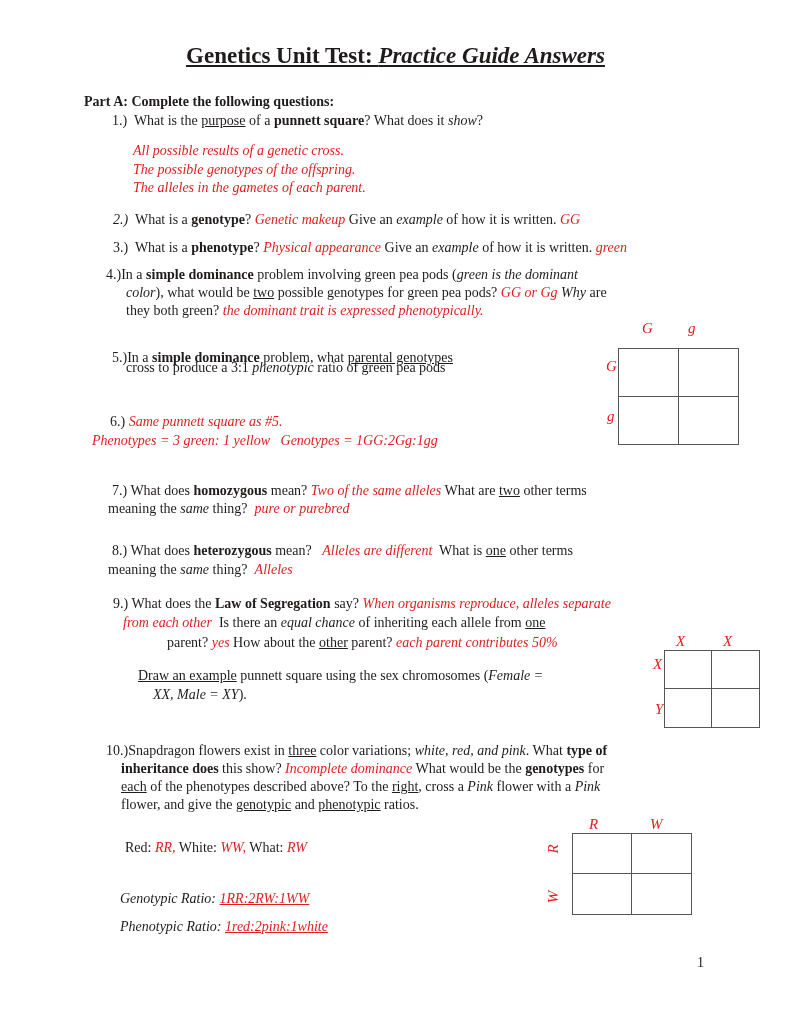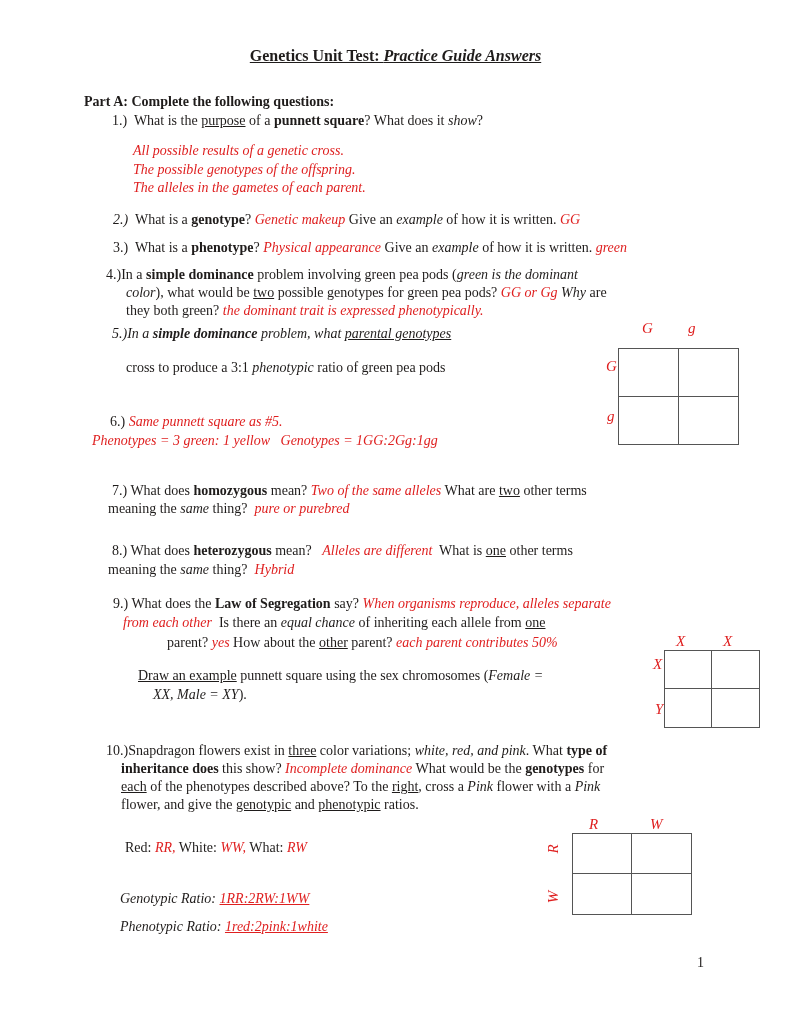--- a/index.html
+++ b/index.html
@@ -8,21 +8,21 @@
     position:relative; width:791px; height:1024px; background:#ffffff;
     font-family:"Liberation Serif","DejaVu Serif",serif;
     color:var(--ink); overflow:hidden;
   }
   .ln{
     position:absolute; white-space:pre;
     font-size:14px; line-height:19px; height:19px;
   }
   .title{
     position:absolute; left:0; right:0; top:45px; text-align:center;
-    font-size:16px; line-height:22px; text-decoration:underline;
+    font-size:23px; line-height:22px; text-decoration:underline;
     white-space:pre;
   }
   .b{font-weight:bold;}
   .i{font-style:italic;}
   .u{text-decoration:underline;}
   .r{color:var(--red);}
   .sq{
     position:absolute; border:1.5px solid var(--grid); background:#ffffff;
     display:grid; grid-template-columns:1fr 1fr; grid-template-rows:1fr 1fr;
   }
@@ -54,41 +54,41 @@
   <div class="ln" style="left:133px;top:160px;"><span class="r i">The possible genotypes of the offspring.</span></div>
   <div class="ln" style="left:133px;top:178px;"><span class="r i">The alleles in the gametes of each parent.</span></div>
 
   <div class="ln" style="left:113px;top:210px;"><span class="i">2.)</span><span>  What is a </span><span class="b">genotype</span><span>? </span><span class="r i">Genetic makeup</span><span> Give an </span><span class="i">example</span><span> of how it is written. </span><span class="r i">GG</span></div>
   <div class="ln" style="left:113px;top:238px;"><span>3.)  What is a </span><span class="b">phenotype</span><span>? </span><span class="r i">Physical appearance</span><span> Give an </span><span class="i">example</span><span> of how it is written. </span><span class="r i">green</span></div>
 
   <div class="ln" style="left:106px;top:265px;"><span>4.)In a </span><span class="b">simple dominance</span><span> problem involving green pea pods (</span><span class="i">green is the dominant</span></div>
   <div class="ln" style="left:126px;top:283px;"><span class="i">color</span><span>), what would be </span><span class="u">two</span><span> possible genotypes for green pea pods? </span><span class="r i">GG or Gg</span><span> </span><span class="i">Why</span><span> are</span></div>
   <div class="ln" style="left:126px;top:301px;"><span>they both green? </span><span class="r i">the dominant trait is expressed phenotypically.</span></div>
 
-  <div class="ln" style="left:112px;top:324px;font-style:italic;"><span>5.)In a </span><span class="b">simple dominance</span><span> problem, what </span><span class="u">parental genotypes</span></div>
+  <div class="ln" style="left:112px;top:348px;"><span>5.)In a </span><span class="b">simple dominance</span><span> problem, what </span><span class="u">parental genotypes</span></div>
   <div class="ln" style="left:126px;top:358px;text-align:right;"><span>cross to produce a 3:1 </span><span class="i">phenotypic</span><span> ratio of green pea pods</span></div>
 
   <span class="plabel" style="left:642px;top:320px;">G</span>
   <span class="plabel" style="left:688px;top:320px;">g</span>
   <span class="plabel" style="left:606px;top:358px;">G</span>
   <span class="plabel" style="left:607px;top:408px;">g</span>
   <div class="sq" style="left:618px;top:348px;width:119px;height:95px;">
     <div class="cell"></div>
     <div class="cell"></div>
     <div class="cell"></div>
     <div class="cell"></div>
   </div>
 
   <div class="ln" style="left:110px;top:412px;"><span>6.) </span><span class="r i">Same punnett square as #5.</span></div>
   <div class="ln" style="left:92px;top:431px;"><span class="r i">Phenotypes = 3 green: 1 yellow   Genotypes = 1GG:2Gg:1gg</span></div>
 
   <div class="ln" style="left:112px;top:481px;"><span>7.) What does </span><span class="b">homozygous</span><span> mean? </span><span class="r i">Two of the same alleles</span><span> What are </span><span class="u">two</span><span> other terms</span></div>
   <div class="ln" style="left:108px;top:499px;"><span>meaning the </span><span class="i">same</span><span> thing?  </span><span class="r i">pure or purebred</span></div>
   <div class="ln" style="left:112px;top:541px;"><span>8.) What does </span><span class="b">heterozygous</span><span> mean?   </span><span class="r i">Alleles are different</span><span>  What is </span><span class="u">one</span><span> other terms</span></div>
-  <div class="ln" style="left:108px;top:560px;"><span>meaning the </span><span class="i">same</span><span> thing?  </span><span class="r i">Hybrid</span></div>
+  <div class="ln" style="left:108px;top:560px;"><span>meaning the </span><span class="i">same</span><span> thing?  </span><span class="r i">Alleles</span></div>
 
   <div class="ln" style="left:113px;top:594px;"><span>9.) What does the </span><span class="b">Law of Segregation</span><span> say? </span><span class="r i">When organisms reproduce, alleles separate</span></div>
   <div class="ln" style="left:123px;top:613px;"><span class="r i">from each other</span><span>  Is there an </span><span class="i">equal chance</span><span> of inheriting each allele from </span><span class="u">one</span></div>
   <div class="ln" style="left:147px;top:633px;margin-left:20px;"><span>parent? </span><span class="r i">yes</span><span> How about the </span><span class="u">other</span><span> parent? </span><span class="r i">each parent contributes 50%</span></div>
   <div class="ln" style="left:138px;top:666px;"><span class="u">Draw an example</span><span> punnett square using the sex chromosomes (</span><span class="i">Female =</span></div>
   <div class="ln" style="left:153px;top:685px;"><span class="i">XX, Male = XY</span><span>).</span></div>
 
   <span class="plabel" style="left:676px;top:633px;">X</span>
   <span class="plabel" style="left:723px;top:633px;">X</span>
   <span class="plabel" style="left:653px;top:656px;">X</span>

